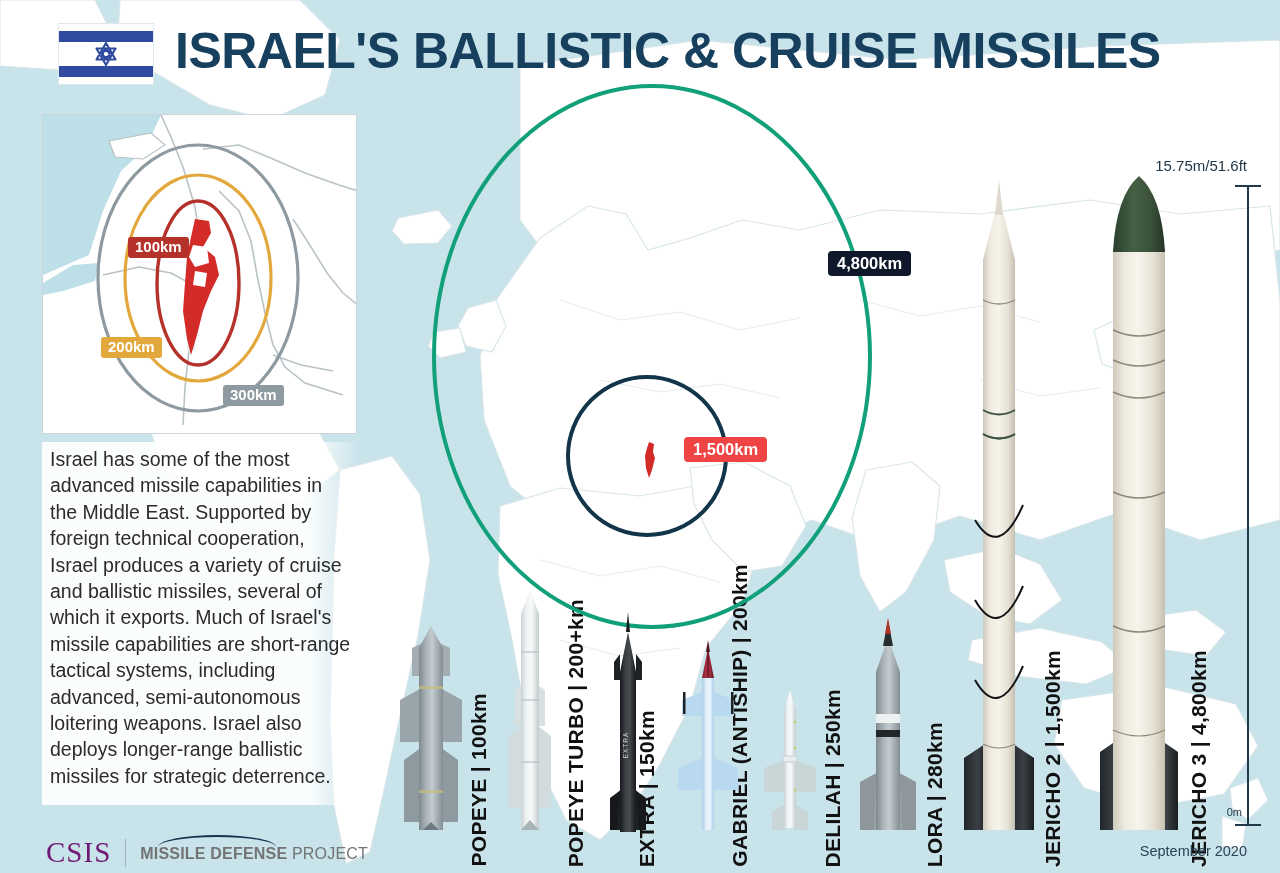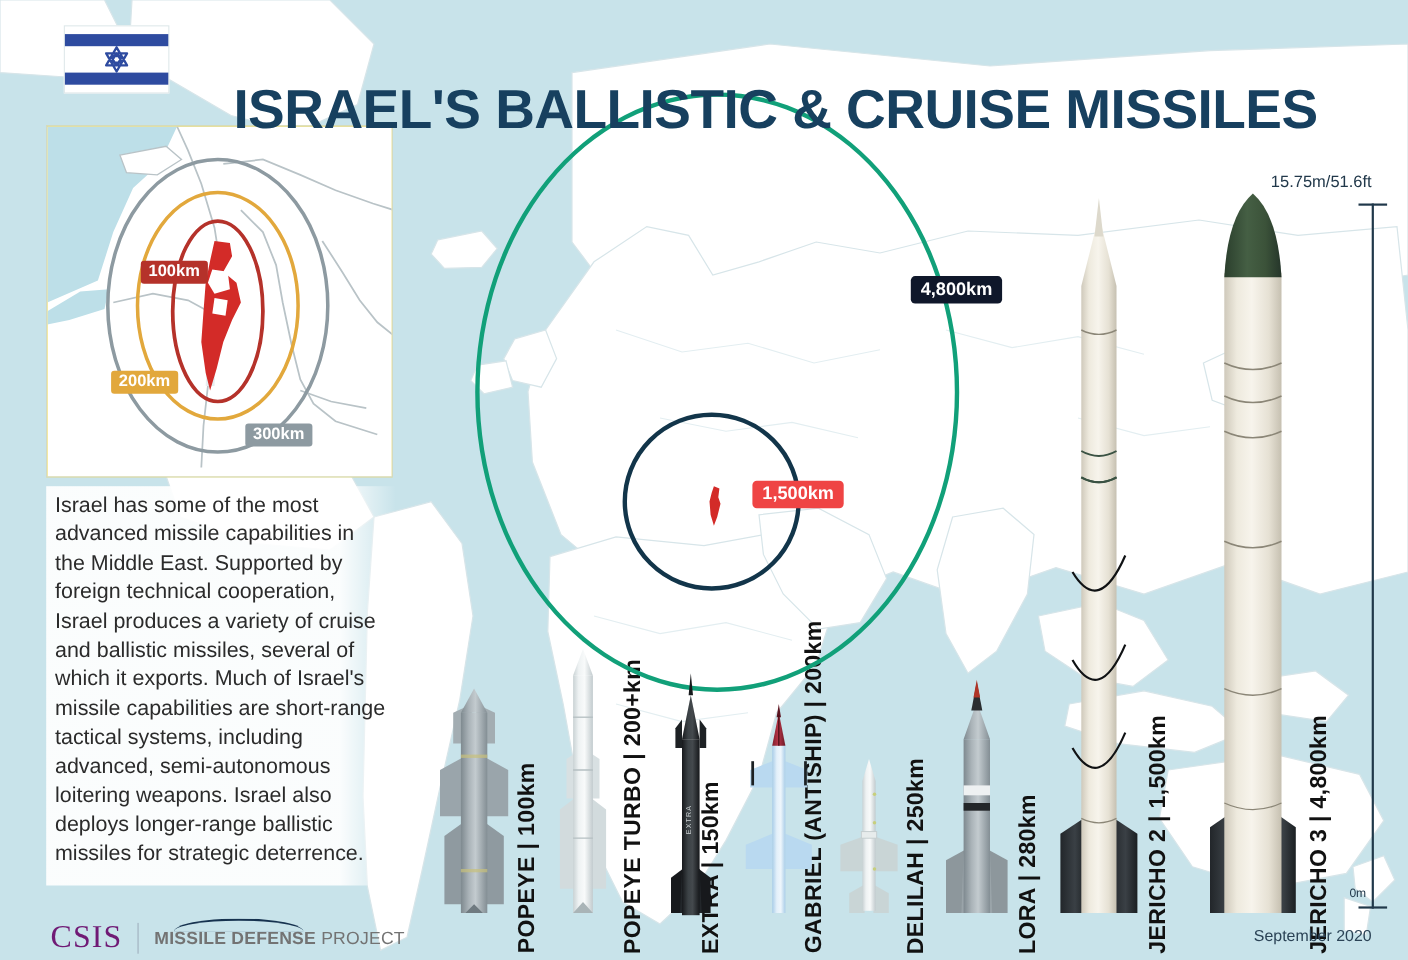--- a/index.html
+++ b/index.html
@@ -19,29 +19,28 @@
   .header { position: absolute; top: 0; left: 0; width: 1280px; height: 100px; z-index: 30; }
   .flag { position: absolute; left: 58px; top: 23px; width: 96px; height: 62px;
           background: #ffffff; border: 1px solid #dfe8ea; }
   .flag .stripe { position: absolute; left: 0; width: 100%; height: 11px; background: #2e4ba0; }
   .flag .stripe.top { top: 7px; }
   .flag .stripe.bot { bottom: 7px; }
   .flag .star { position: absolute; left: 50%; top: 50%; transform: translate(-50%,-50%); }
   .title {
     position: absolute; left: 175px; top: 21px; width: 1060px;
     font-size: 50px; font-weight: 700; letter-spacing: -0.5px;
-    color: #17405f; text-align: center; line-height: 60px;
+    color: #17405f; line-height: 60px;
     font-family: "Liberation Sans", sans-serif;
-    margin-top: 48px;
   }
 
   
   .inset-map {
     position: absolute; left: 42px; top: 114px; width: 315px; height: 320px;
-    background: #fde047; border: 1px solid #c9d7dc; z-index: 25; overflow: hidden;
+    background: #86efac; border: 1px solid #c9d7dc; z-index: 25; overflow: hidden;
   }
   .inset-map svg { display:block; }
   .ring-label {
     position: absolute; color: #ffffff; font-weight: 700; font-size: 15px;
     padding: 2px 7px 3px; border-radius: 3px; white-space: nowrap; line-height: 16px;
   }
 
   .blurb {
     position: absolute; left: 42px; top: 442px; width: 318px;
     font-size: 19.5px; line-height: 26.4px; color: #2b2b2b;

